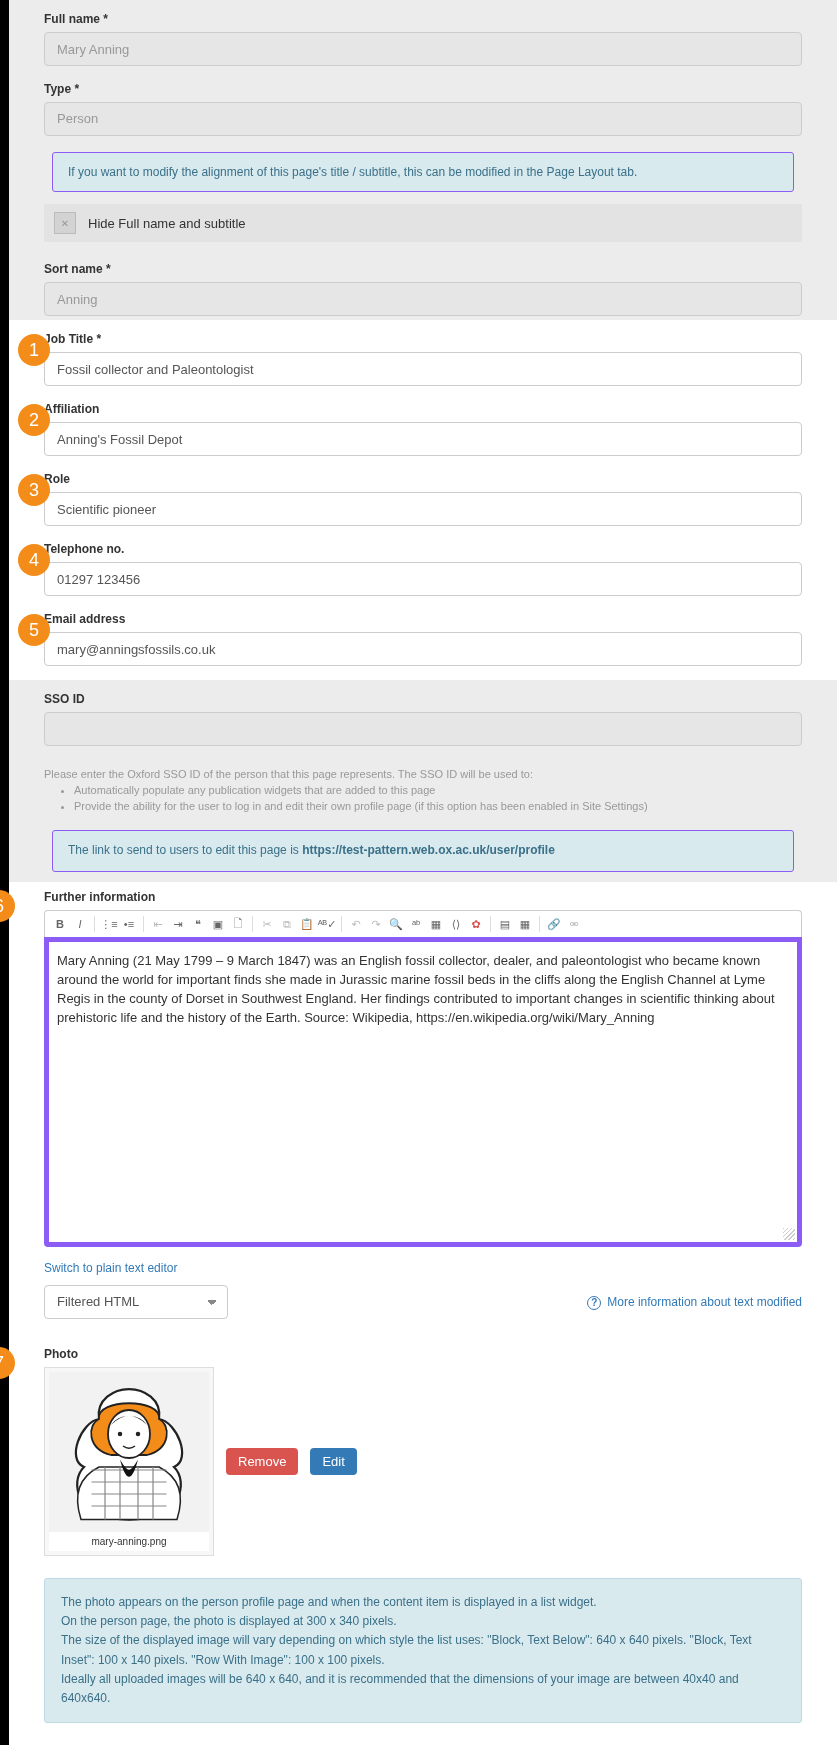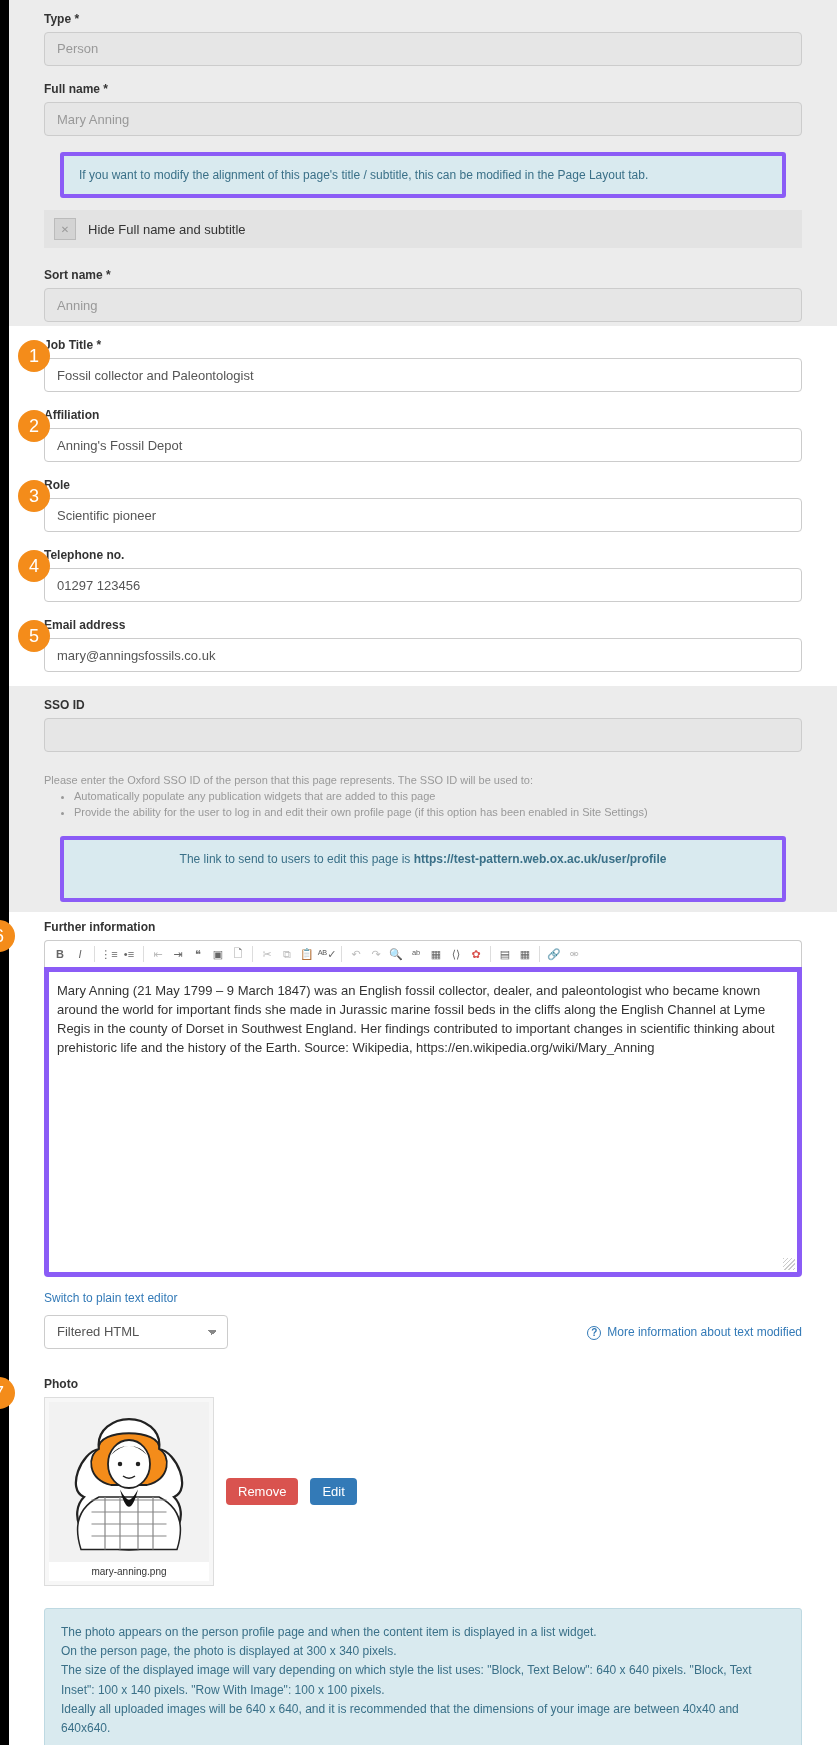--- a/index.html
+++ b/index.html
@@ -6,21 +6,21 @@
 body { font-family: "Helvetica Neue", Arial, sans-serif; font-size: 13px; color: #333; background: #fff; width: 837px; }
 .left-strip { position: absolute; left: 0; top: 0; width: 9px; height: 100%; background: #000; }
 .content { margin-left: 9px; position: relative; }
 .section-grey { background: #ececec; padding: 0 35px; }
 .section-white { background: #fff; padding: 0 35px; }
 .form-group { padding-top: 12px; padding-bottom: 4px; }
 .form-label { font-size: 12px; font-weight: bold; color: #333; display: block; margin-bottom: 6px; }
 .form-control { width: 100%; height: 34px; padding: 6px 12px; font-size: 13px; line-height: 1.4; color: #555; background: #fff; border: 1px solid #ccc; border-radius: 4px; }
 .form-control.readonly { background: #e6e6e6; color: #999; }
 select.form-control { appearance: none; background-image: linear-gradient(45deg, transparent 50%, #888 50%), linear-gradient(135deg, #888 50%, transparent 50%); background-position: calc(100% - 15px) 14px, calc(100% - 10px) 14px; background-size: 5px 5px, 5px 5px; background-repeat: no-repeat; }
-.alert-info { background: #d9eaef; border: 4px solid #8b5cf6; color: #3a7088; border-radius: 3px; padding: 12px 15px; margin: 12px 16px; font-size: 12px; }
+.alert-info { background: #d9eaef; border: 1px solid #8b5cf6; color: #3a7088; border-radius: 3px; padding: 12px 15px; margin: 12px 8px; font-size: 12px; }
 .checkbox-row { background: #e3e3e3; padding: 8px 10px; margin: 8px 0; display: flex; align-items: center; }
 .checkbox-box { width: 22px; height: 22px; background: #d3d3d3; border: 1px solid #bbb; margin-right: 12px; display: inline-flex; align-items: center; justify-content: center; color: #999; font-size: 10px; }
 .help-text { font-size: 11px; color: #999; margin: 18px 0; }
 .help-text ul { margin-left: 30px; margin-top: 4px; }
 .help-text li { margin-bottom: 4px; }
 .marker { position: absolute; left: -26px; width: 32px; height: 32px; border-radius: 50%; background: #f48c1a; color: #fff; font-size: 18px; font-weight: 500; display: flex; align-items: center; justify-content: center; z-index: 10; }
 .rel { position: relative; }
 .toolbar { border: 1px solid #ccc; border-bottom: none; background: #fff; border-radius: 4px 4px 0 0; padding: 4px 6px; display: flex; align-items: center; gap: 2px; flex-wrap: wrap; }
 .toolbar .tb-btn { width: 18px; height: 18px; display: inline-flex; align-items: center; justify-content: center; font-size: 11px; color: #666; cursor: pointer; }
 .toolbar .sep { width: 1px; height: 16px; background: #ddd; margin: 0 3px; }
@@ -43,29 +43,29 @@
 svg.portrait { width: 150px; height: 150px; }
 </style>
 </head>
 <body>
 
 <div class="left-strip"></div>
 <div class="content">
 
   <div class="section-grey">
     <div class="form-group">
+      <label class="form-label">Full name *</label>
+      <input class="form-control readonly" value="Mary Anning" style="">
+    </div>
+
+    <div class="form-group">
       <label class="form-label">Type *</label>
       <select class="form-control readonly">
         <option>Person</option>
       </select>
-    </div>
-
-    <div class="form-group">
-      <label class="form-label">Full name *</label>
-      <input class="form-control readonly" value="Mary Anning" style="">
     </div>
 
 
     <div class="alert-info">If you want to modify the alignment of this page's title / subtitle, this can be modified in the Page Layout tab.</div>
 
     <div class="checkbox-row">
       <span class="checkbox-box">✕</span>
       <span>Hide Full name and subtitle</span>
     </div>
 
@@ -113,21 +113,21 @@
       <label class="form-label">SSO ID</label>
       <input class="form-control readonly" value="" style="">
     </div>
     <div class="help-text">
       <span>Please enter the Oxford SSO ID of the person that this page represents. The SSO ID will be used to:</span>
       <ul>
         <li>Automatically populate any publication widgets that are added to this page</li>
         <li>Provide the ability for the user to log in and edit their own profile page (if this option has been enabled in Site Settings)</li>
       </ul>
     </div>
-    <div class="alert-info" style="margin-bottom:0; padding-bottom:32px;text-align:center;">
+    <div class="alert-info" style="margin-bottom:0; padding-bottom:14px;">
       <span>The link to send to users to edit this page is </span><b>https://test-pattern.web.ox.ac.uk/user/profile</b>
     </div>
     <div style="height:10px;"></div>
   </div>
 
   <div class="section-white rel">
     <div class="marker" style="top:8px;">6</div>
     <div class="form-group" style="padding-top:8px;">
       <label class="form-label">Further information</label>
 

